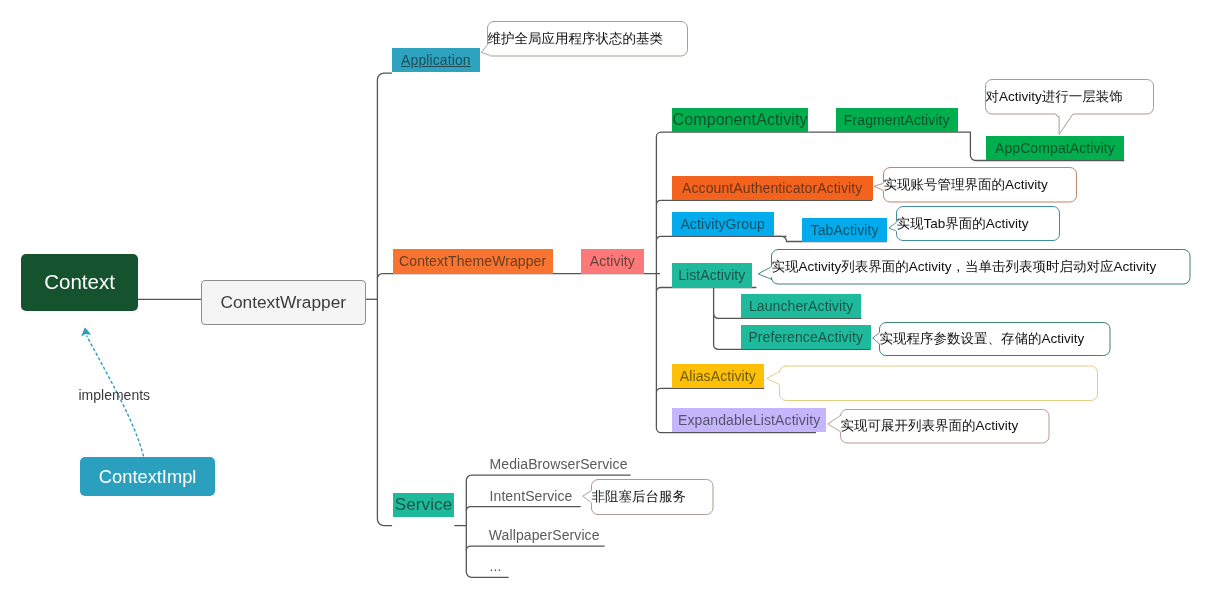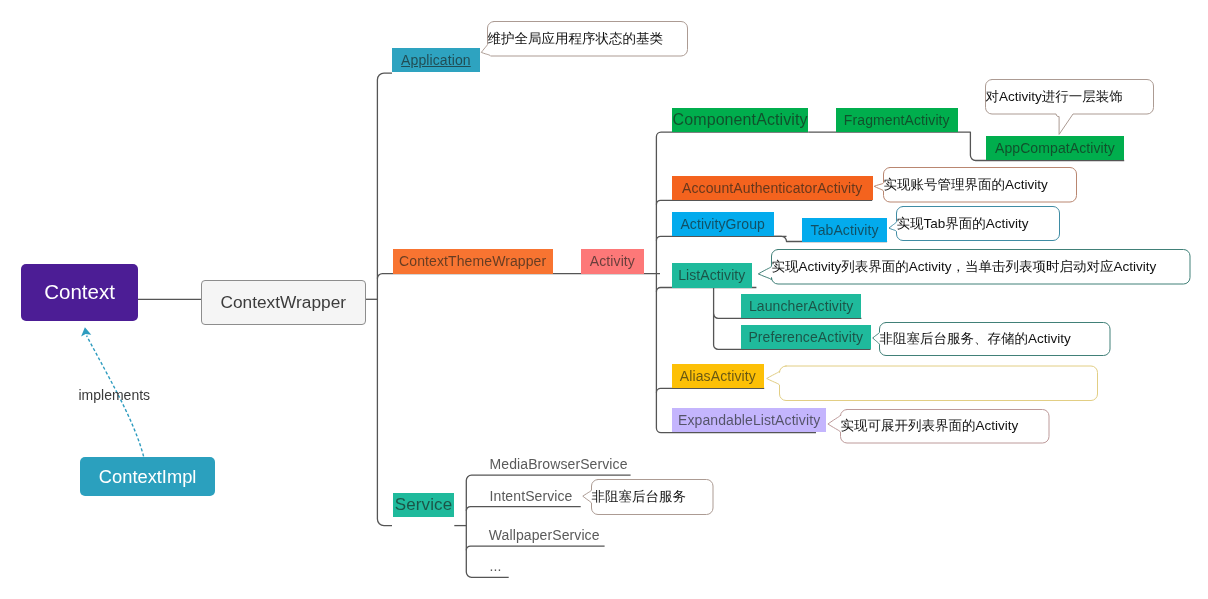--- a/index.html
+++ b/index.html
@@ -58,21 +58,21 @@
 <path class="bubble" stroke="#3F8CA4" transform="translate(896.5,206.5)" d="M 6.5 0 H 156.5 A 6.5 6.5 0 0 1 163 6.5 V 27.5 A 6.5 6.5 0 0 1 156.5 34 H 6.5 A 6.5 6.5 0 0 1 0 27.5 V 25 C -1.2 23.4 -2.25 23.98 -7.5 21.6 C -2.25 17.12 -0.4 16.6 0 15.2 V 6.5 A 6.5 6.5 0 0 1 6.5 0 Z"></path>
 <path class="bubble" stroke="#418078" transform="translate(771.5,249.5)" d="M 6.5 0 H 412 A 6.5 6.5 0 0 1 418.5 6.5 V 28 A 6.5 6.5 0 0 1 412 34.5 H 6.5 A 6.5 6.5 0 0 1 0 28 V 30.3 C -1.2 28.7 -3.96 28.53 -13.2 24.4 C -3.96 19.01 -0.4 18.1 0 16.7 V 6.5 A 6.5 6.5 0 0 1 6.5 0 Z"></path>
 <path class="bubble" stroke="#418078" transform="translate(879.5,322.5)" d="M 6.5 0 H 224 A 6.5 6.5 0 0 1 230.5 6.5 V 26.5 A 6.5 6.5 0 0 1 224 33 H 6.5 A 6.5 6.5 0 0 1 0 26.5 V 21.7 C -1.2 20.1 -2.04 19.84 -6.8 15.5 C -2.04 11.44 -0.4 11.1 0 9.7 V 6.5 A 6.5 6.5 0 0 1 6.5 0 Z"></path>
 <path class="bubble" stroke="#E2CE84" transform="translate(779.5,366)" d="M 6.5 0 H 311.5 A 6.5 6.5 0 0 1 318 6.5 V 28 A 6.5 6.5 0 0 1 311.5 34.5 H 6.5 A 6.5 6.5 0 0 1 0 28 V 19 C -1.2 17.4 -3.84 17.05 -12.8 12.5 C -3.84 7.25 -0.4 6.4 0 5 V 6.5 A 6.5 6.5 0 0 1 6.5 0 Z"></path>
 <path class="bubble" stroke="#BD9A9A" transform="translate(840.5,409.5)" d="M 6.5 0 H 202 A 6.5 6.5 0 0 1 208.5 6.5 V 27 A 6.5 6.5 0 0 1 202 33.5 H 6.5 A 6.5 6.5 0 0 1 0 27 V 22.5 C -1.2 20.9 -3.78 20.1 -12.6 14.5 C -3.78 8.2 -0.4 6.9 0 5.5 V 6.5 A 6.5 6.5 0 0 1 6.5 0 Z"></path>
 <path class="bubble" stroke="#AC9B93" transform="translate(591.5,479.5)" d="M 6.5 0 H 115 A 6.5 6.5 0 0 1 121.5 6.5 V 28.5 A 6.5 6.5 0 0 1 115 35 H 6.5 A 6.5 6.5 0 0 1 0 28.5 V 23.5 C -1.2 21.9 -2.61 21.46 -8.7 16.7 C -2.61 12.36 -0.4 11.9 0 10.5 V 6.5 A 6.5 6.5 0 0 1 6.5 0 Z"></path>
 <path fill="none" stroke="#2E9CBF" stroke-width="1.4" stroke-dasharray="3.1 2.2" d="M 143.6 456.4 C 134 420 110 380 86.6 335.6"></path>
 <path stroke="none" fill="#2E9CBF" d="M 84.9 327.3 L 91.3 334.8 L 85.6 334.1 L 81.1 336.4 Z"></path>
 </svg>
 
-<div class="node solid" style="left:21.3px;top:264px;width:116.6px;height:56.8px;font-size:20.5px;background:#4c1d95;color:#ffffff;">
+<div class="node solid" style="left:21.3px;top:254px;width:116.6px;height:56.8px;font-size:20.5px;background:#14532d;color:#ffffff;">
       <span>Context</span>
     </div>
 <div class="node solid" style="left:79.9px;top:457.3px;width:135.5px;height:39.1px;font-size:18.3px;background:#2BA0BE;color:#ffffff;">
       <span>ContextImpl</span>
     </div>
 <div class="node outline" style="left:200.5px;top:279.5px;width:165.5px;height:45px;font-size:17.3px;background:#F5F5F5;color:#3c3c3c;">
       <span>ContextWrapper</span>
     </div>
 <div class="node flat" style="left:391.9px;top:48.2px;width:88px;height:24.3px;font-size:14px;background:#2EA3C0;text-decoration:underline;">
       <span>Application</span>
@@ -141,21 +141,21 @@
 <div class="callout-text" style="left:883.5px;top:167.5px;width:193px;height:34.5px;font-size:13.5px">
       <span>实现账号管理界面的Activity</span>
     </div>
 <div class="callout-text" style="left:896.5px;top:206.5px;width:163px;height:34px;font-size:13.5px">
       <span>实现Tab界面的Activity</span>
     </div>
 <div class="callout-text" style="left:771.5px;top:249.5px;width:418.5px;height:34.5px;font-size:13.5px">
       <span>实现Activity列表界面的Activity，当单击列表项时启动对应Activity</span>
     </div>
 <div class="callout-text" style="left:879.5px;top:322.5px;width:230.5px;height:33px;font-size:13.5px">
-      <span>非阻塞后台服务、存储的Activity</span>
+      <span>实现程序参数设置、存储的Activity</span>
     </div>
 <div class="callout-text" style="left:840.5px;top:409.5px;width:208.5px;height:33.5px;font-size:13.5px">
       <span>实现可展开列表界面的Activity</span>
     </div>
 <div class="callout-text" style="left:591.5px;top:479.5px;width:121.5px;height:35px;font-size:13.5px">
       <span>非阻塞后台服务</span>
     </div>
 
 <div id="implements-label">implements</div>
 </div>

